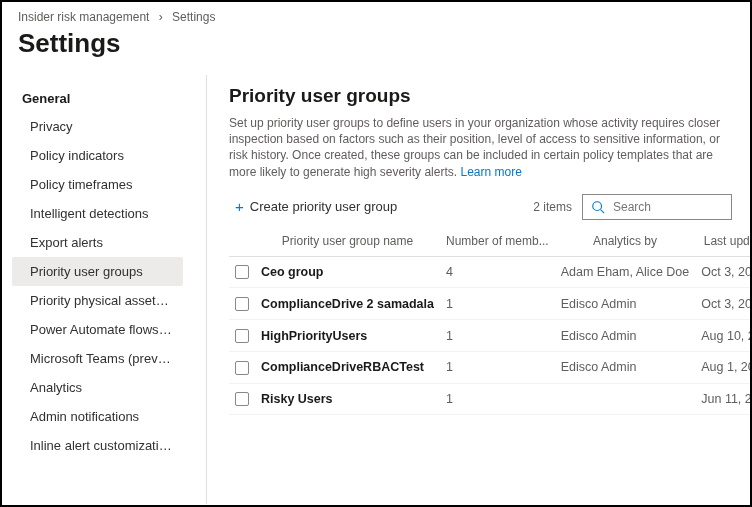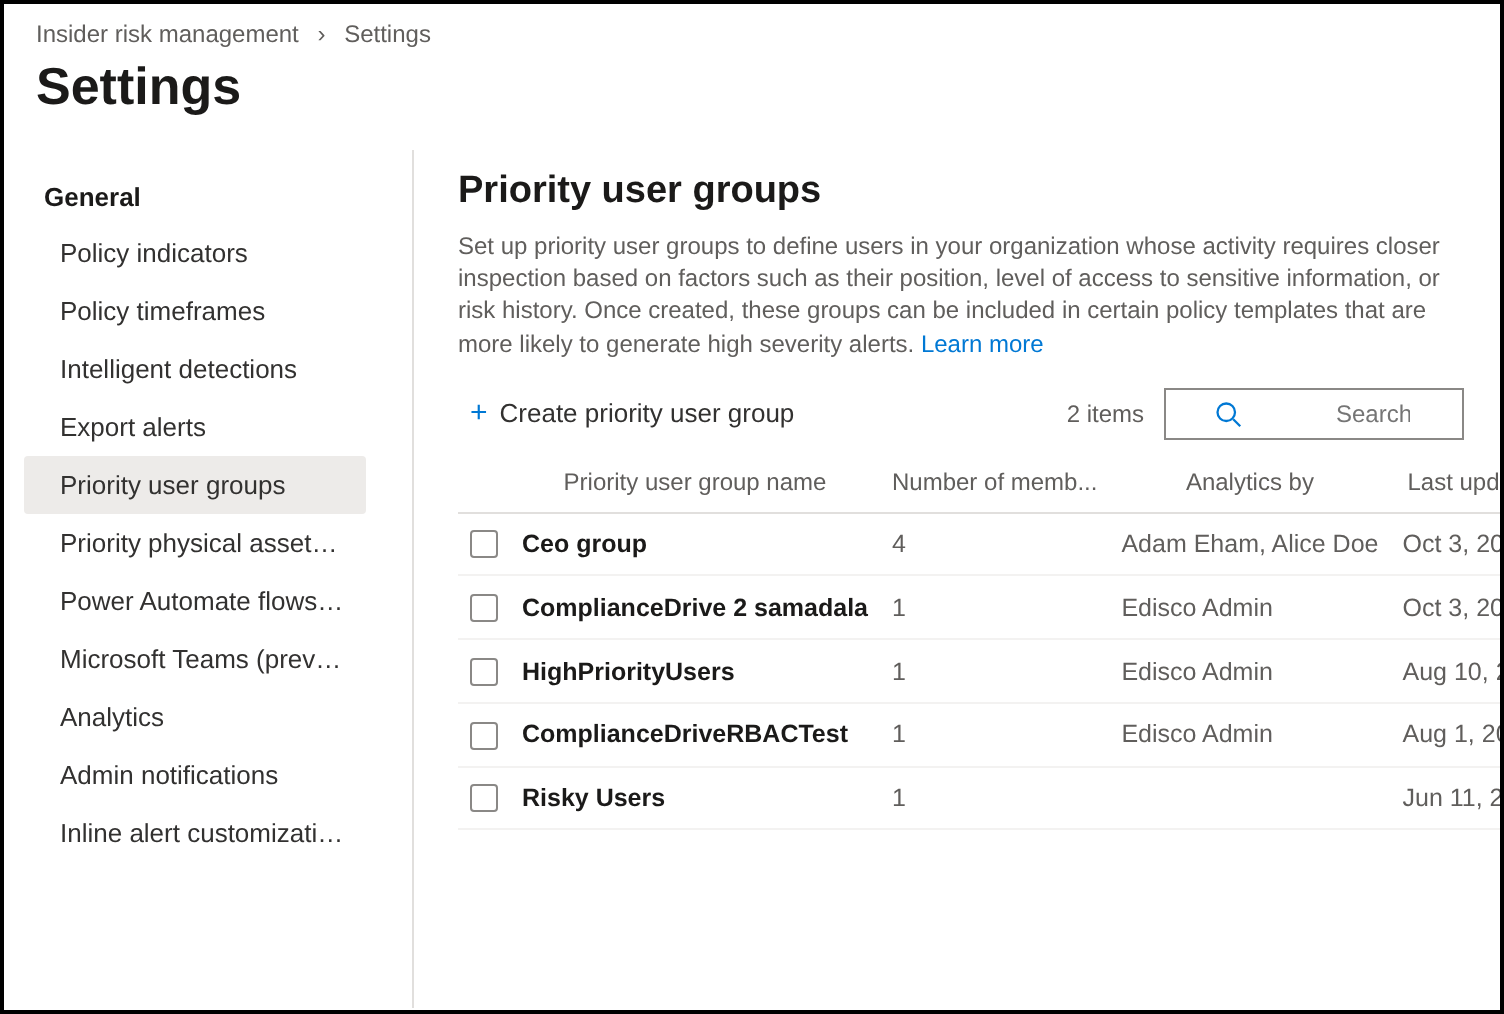--- a/index.html
+++ b/index.html
@@ -104,22 +104,21 @@
     color: #605e5c;
     margin-right: 10px;
     white-space: nowrap;
   }
   .search-box {
     display: flex;
     align-items: center;
     border: 1px solid #8a8886;
     height: 26px;
     width: 150px;
-    padding: 0 24px;
-    gap: 39px;
+    padding: 0 8px;
   }
   .search-box svg { flex-shrink: 0; }
   .search-box input {
     border: none;
     outline: none;
     font-size: 12px;
     width: 100%;
     margin-left: 6px;
     color: #605e5c;
     background: transparent;
@@ -174,20 +173,21 @@
   <span class="crumb">Insider risk management</span>
   <span class="chev">›</span>
   <span class="crumb">Settings</span>
 </div>
 <div class="page-title">Settings</div>
 
 <div class="content">
   <nav class="sidebar">
     <div class="sidebar-heading">General</div>
     <div id="sidebar-items">
+        <div class="sidebar-item">Privacy</div>
         <div class="sidebar-item">Policy indicators</div>
         <div class="sidebar-item">Policy timeframes</div>
         <div class="sidebar-item">Intelligent detections</div>
         <div class="sidebar-item">Export alerts</div>
         <div class="sidebar-item selected">Priority user groups</div>
         <div class="sidebar-item">Priority physical assets (preview)</div>
         <div class="sidebar-item">Power Automate flows (preview)</div>
         <div class="sidebar-item">Microsoft Teams (preview)</div>
         <div class="sidebar-item">Analytics</div>
         <div class="sidebar-item">Admin notifications</div>

